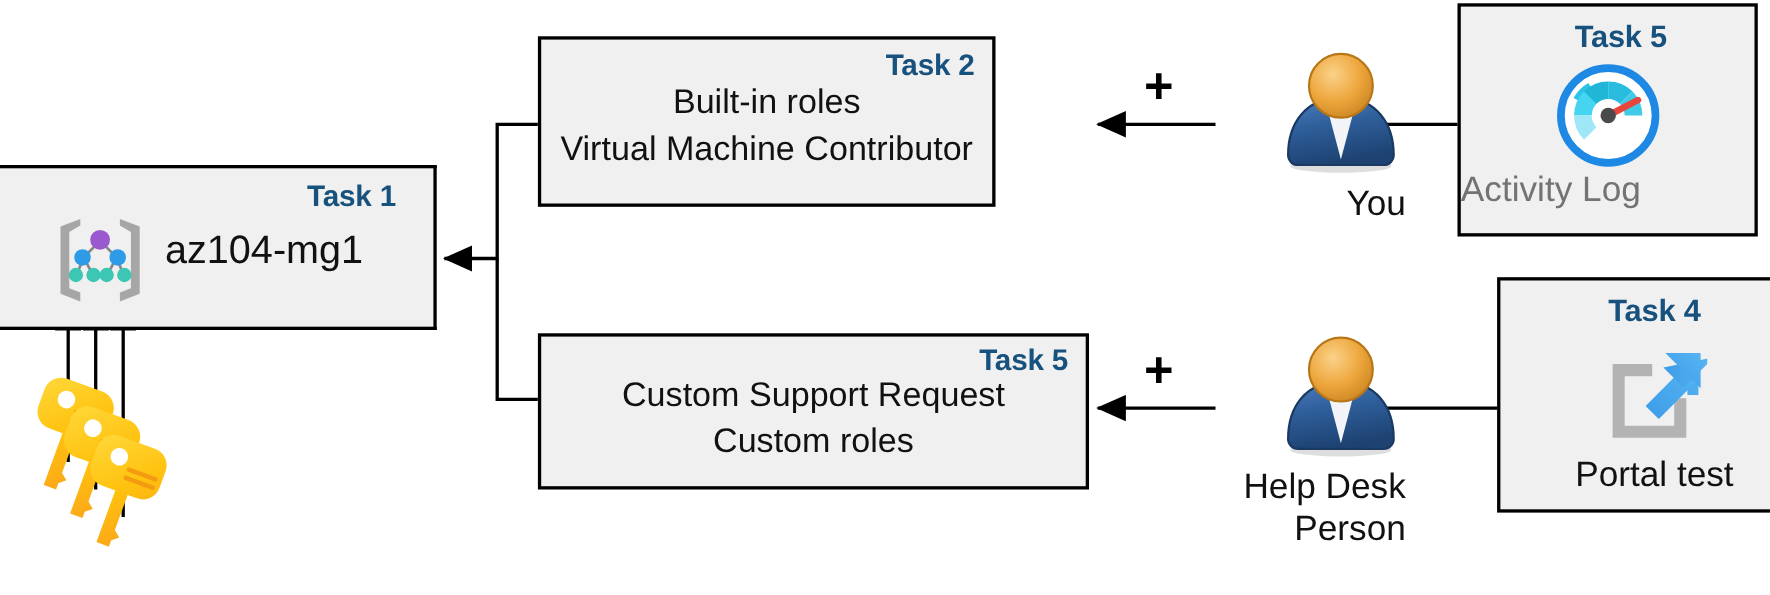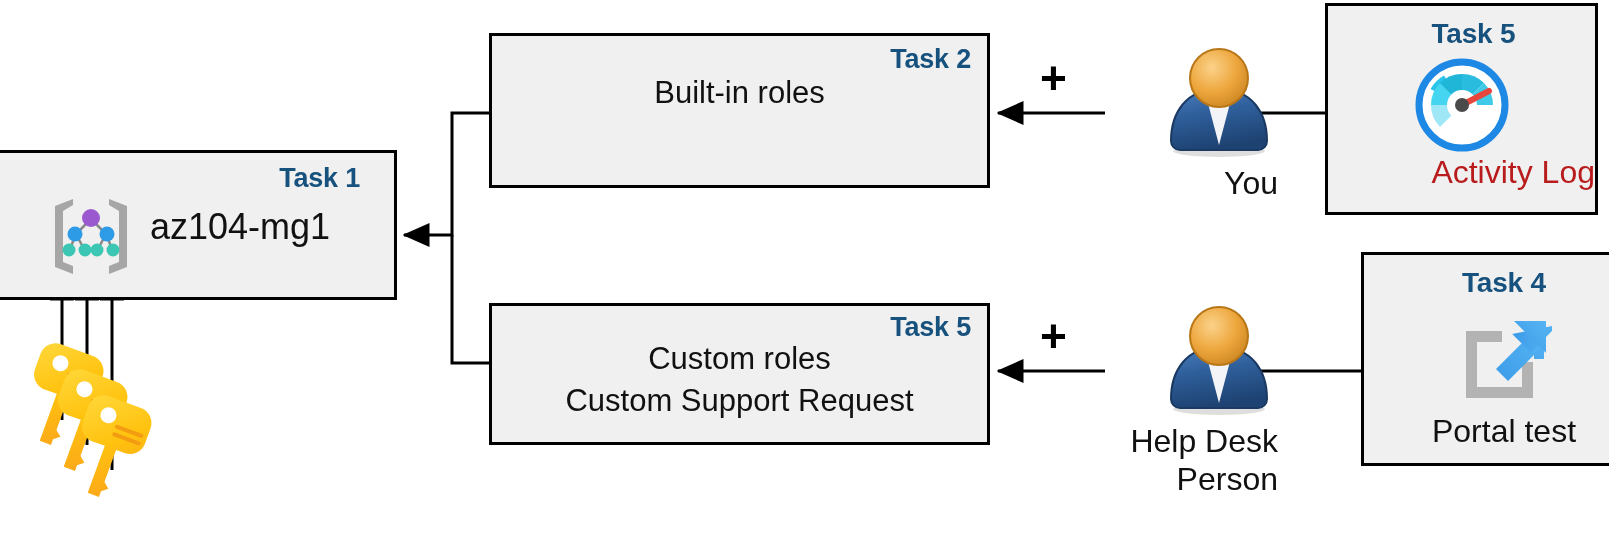--- a/index.html
+++ b/index.html
@@ -41,35 +41,35 @@
     text-align: center;
     white-space: nowrap;
   }
 
   
   #task1-box { left: 0px; top: 150px; width: 397px; height: 150px; border-left-width: 0; }
   #task1-tag { right: 34px; top: 10px; }
   #task1-name { left: 150px; top: 50px; font-size: 36px; }
 
   
-  #task2-box { left: 489px; top: 33px; width: 501px; height: 155px; }
+  #task2-box { left: 489px; top: 33px; width: 416px; height: 155px; }
   #task2-tag { right: 16px; top: 8px; }
   #task2-lines { left: 0px; top: 36px; width: 100%; }
 
   
   #task3-box { left: 489px; top: 303px; width: 501px; height: 142px; }
   #task3-tag { right: 16px; top: 6px; }
   #task3-lines { left: 0px; top: 32px; width: 100%; }
 
   
   #task5-box { left: 1325px; top: 3px; width: 273px; height: 212px; }
   #task5-tag { left: 0; top: 12px; width: 100%; text-align: center; font-size: 28px; padding-left: 12px; }
   #task5-icon { position: absolute; left: 50%; top: 52px; transform: translateX(-50%); }
-  #task5-label { position: absolute; left: 0; top: 148px; width: 100%; text-align: right;
-                 font-size: 32px; color: #b91c1c; }
+  #task5-label { position: absolute; left: 0; top: 148px; width: 100%; text-align: left;
+                 font-size: 32px; color: #737373; }
 
   #task4-box { left: 1361px; top: 252px; width: 286px; height: 214px; }
   #task4-tag { left: 0; top: 12px; width: 100%; text-align: center; font-size: 28px; }
   #task4-icon { position: absolute; left: 50%; top: 56px; transform: translateX(-50%); }
   #task4-label { position: absolute; left: 0; top: 158px; width: 100%; text-align: center;
                  font-size: 32px; color: #111; }
 
   
   .person-wrap { position: absolute; text-align: right; }
   .person-label {
@@ -199,28 +199,29 @@
           <rect x="34" y="32" width="30" height="4" rx="2" fill="#F39C12"></rect>
         </g>
       </g>
     </svg>
   </div>
 
   <div class="task-box" id="task2-box">
     <span class="task-tag" id="task2-tag">Task 2</span>
     <div class="box-text" id="task2-lines">
       <div>Built-in roles</div>
+      <div>Virtual Machine Contributor</div>
     </div>
   </div>
 
   <div class="task-box" id="task3-box">
     <span class="task-tag" id="task3-tag">Task 5</span>
     <div class="box-text" id="task3-lines">
+      <div>Custom Support Request</div>
       <div>Custom roles</div>
-      <div>Custom Support Request</div>
     </div>
   </div>
 
   <span class="plus-sign" id="plus-top">+</span>
   <span class="plus-sign" id="plus-bottom">+</span>
 
   <div class="person-wrap" id="person-you">
     <svg width="118" height="112" viewBox="0 0 118 112" xmlns="http://www.w3.org/2000/svg">
       <defs>
         <radialGradient id="headG1" cx="0.38" cy="0.32" r="0.78">

